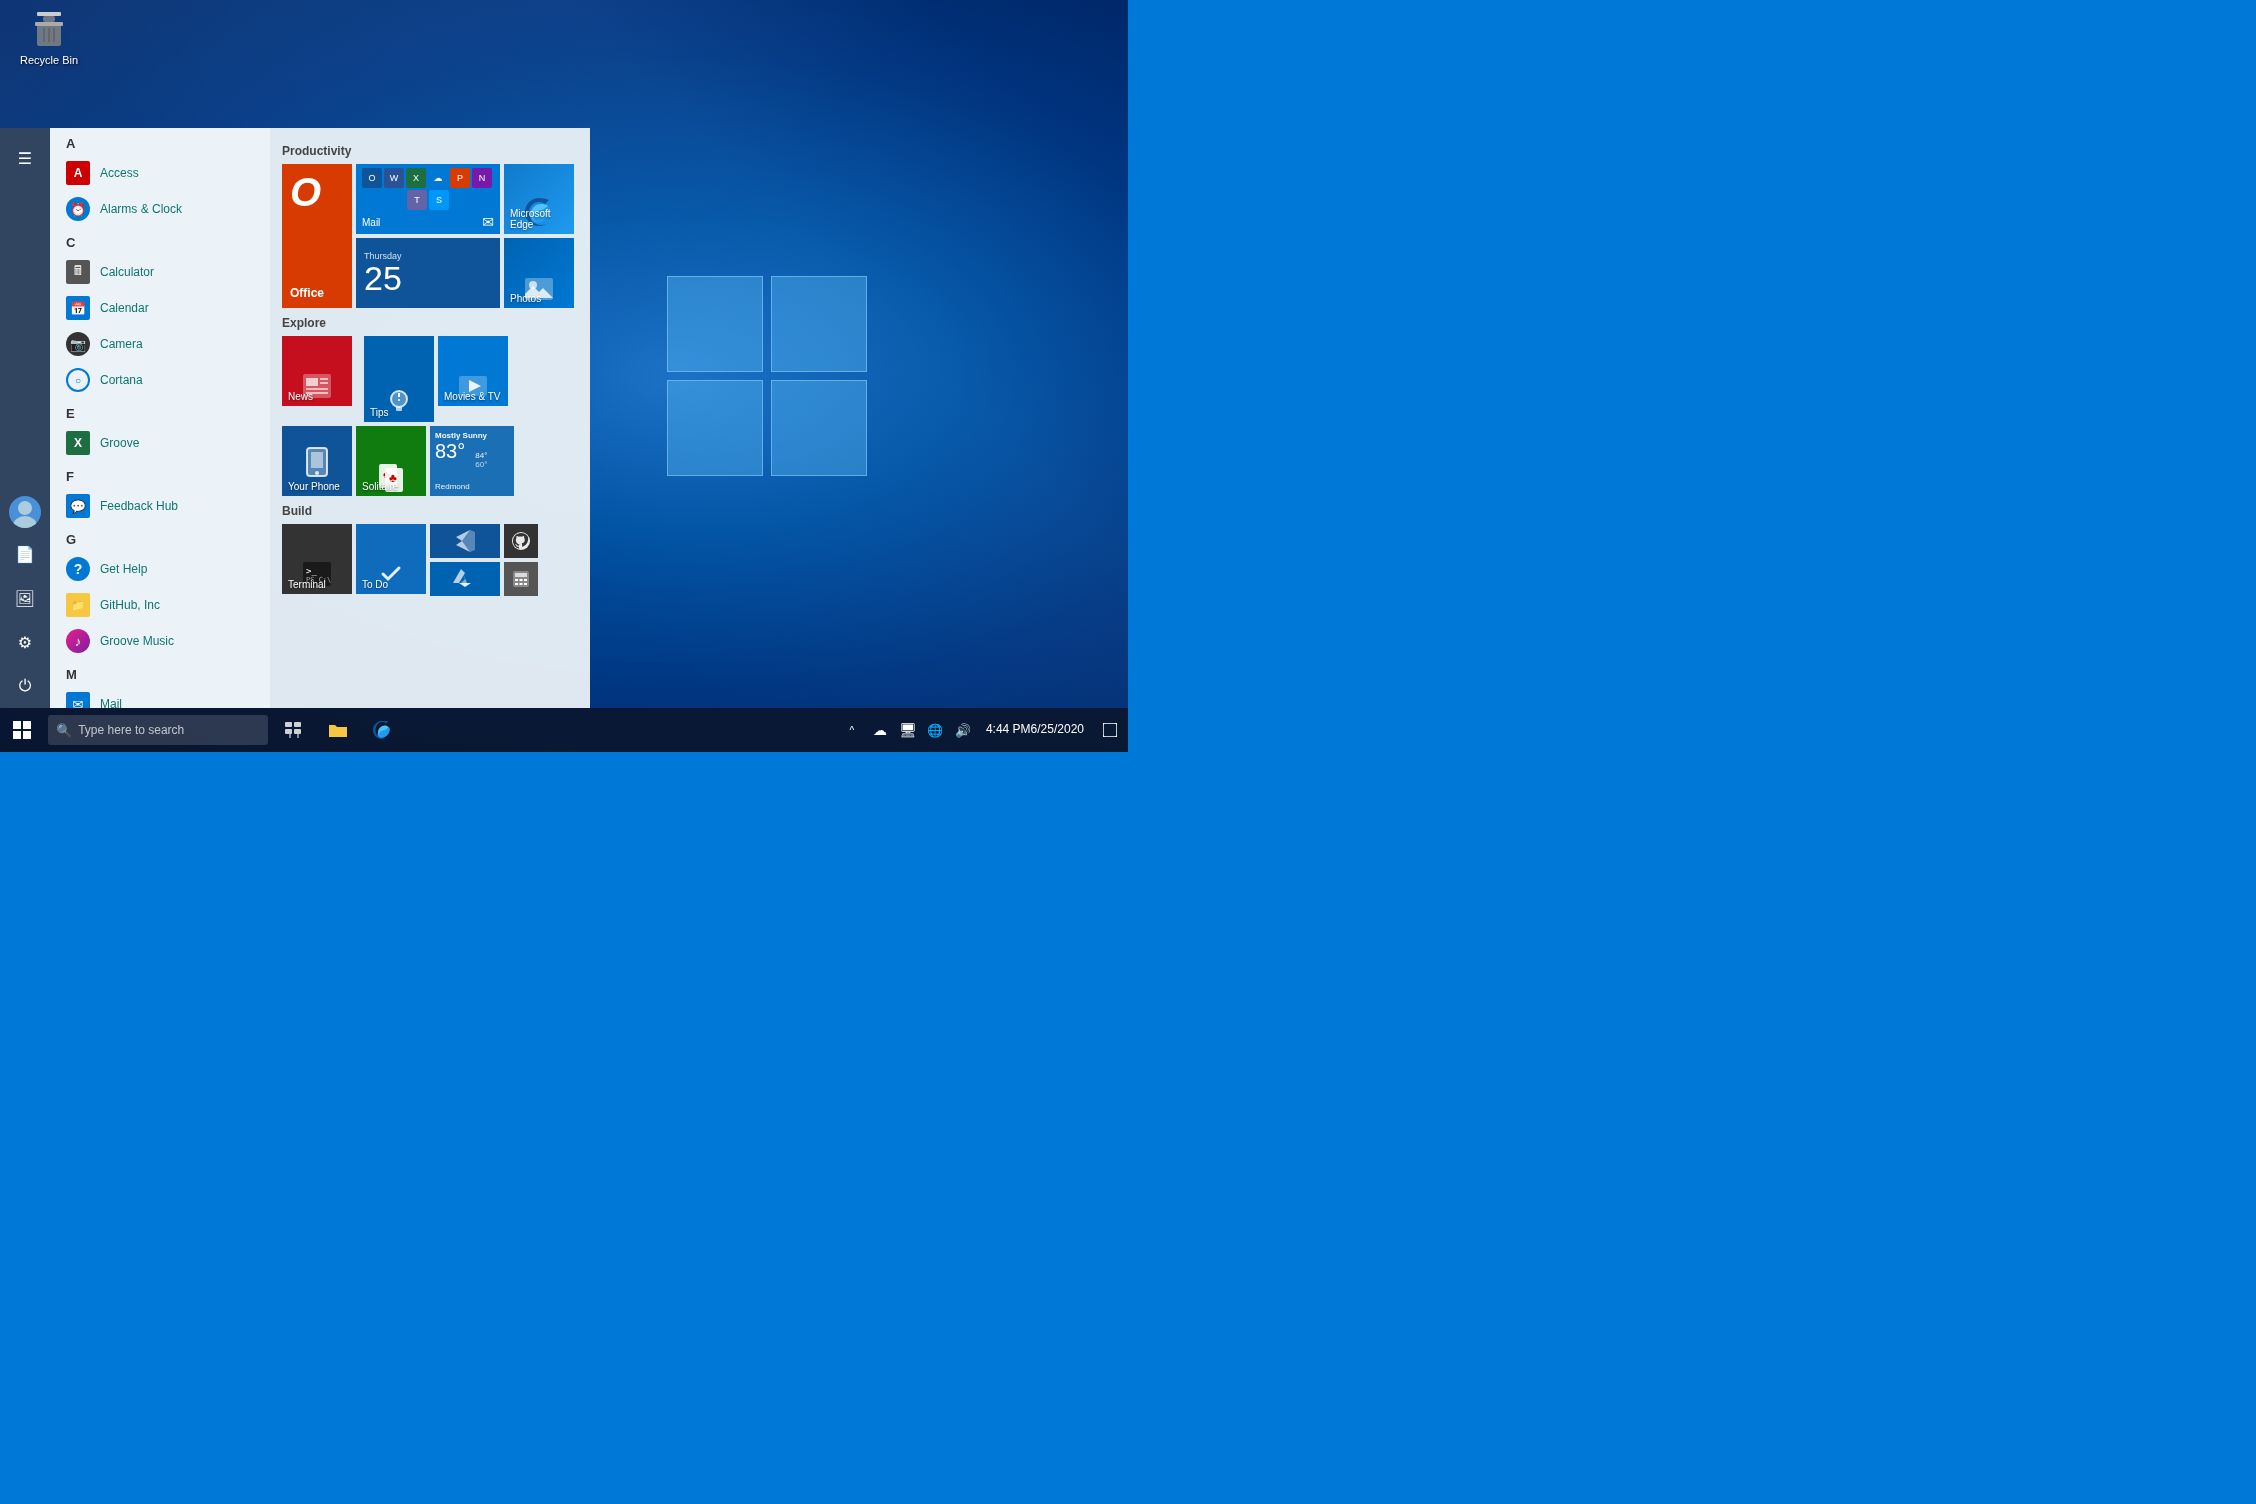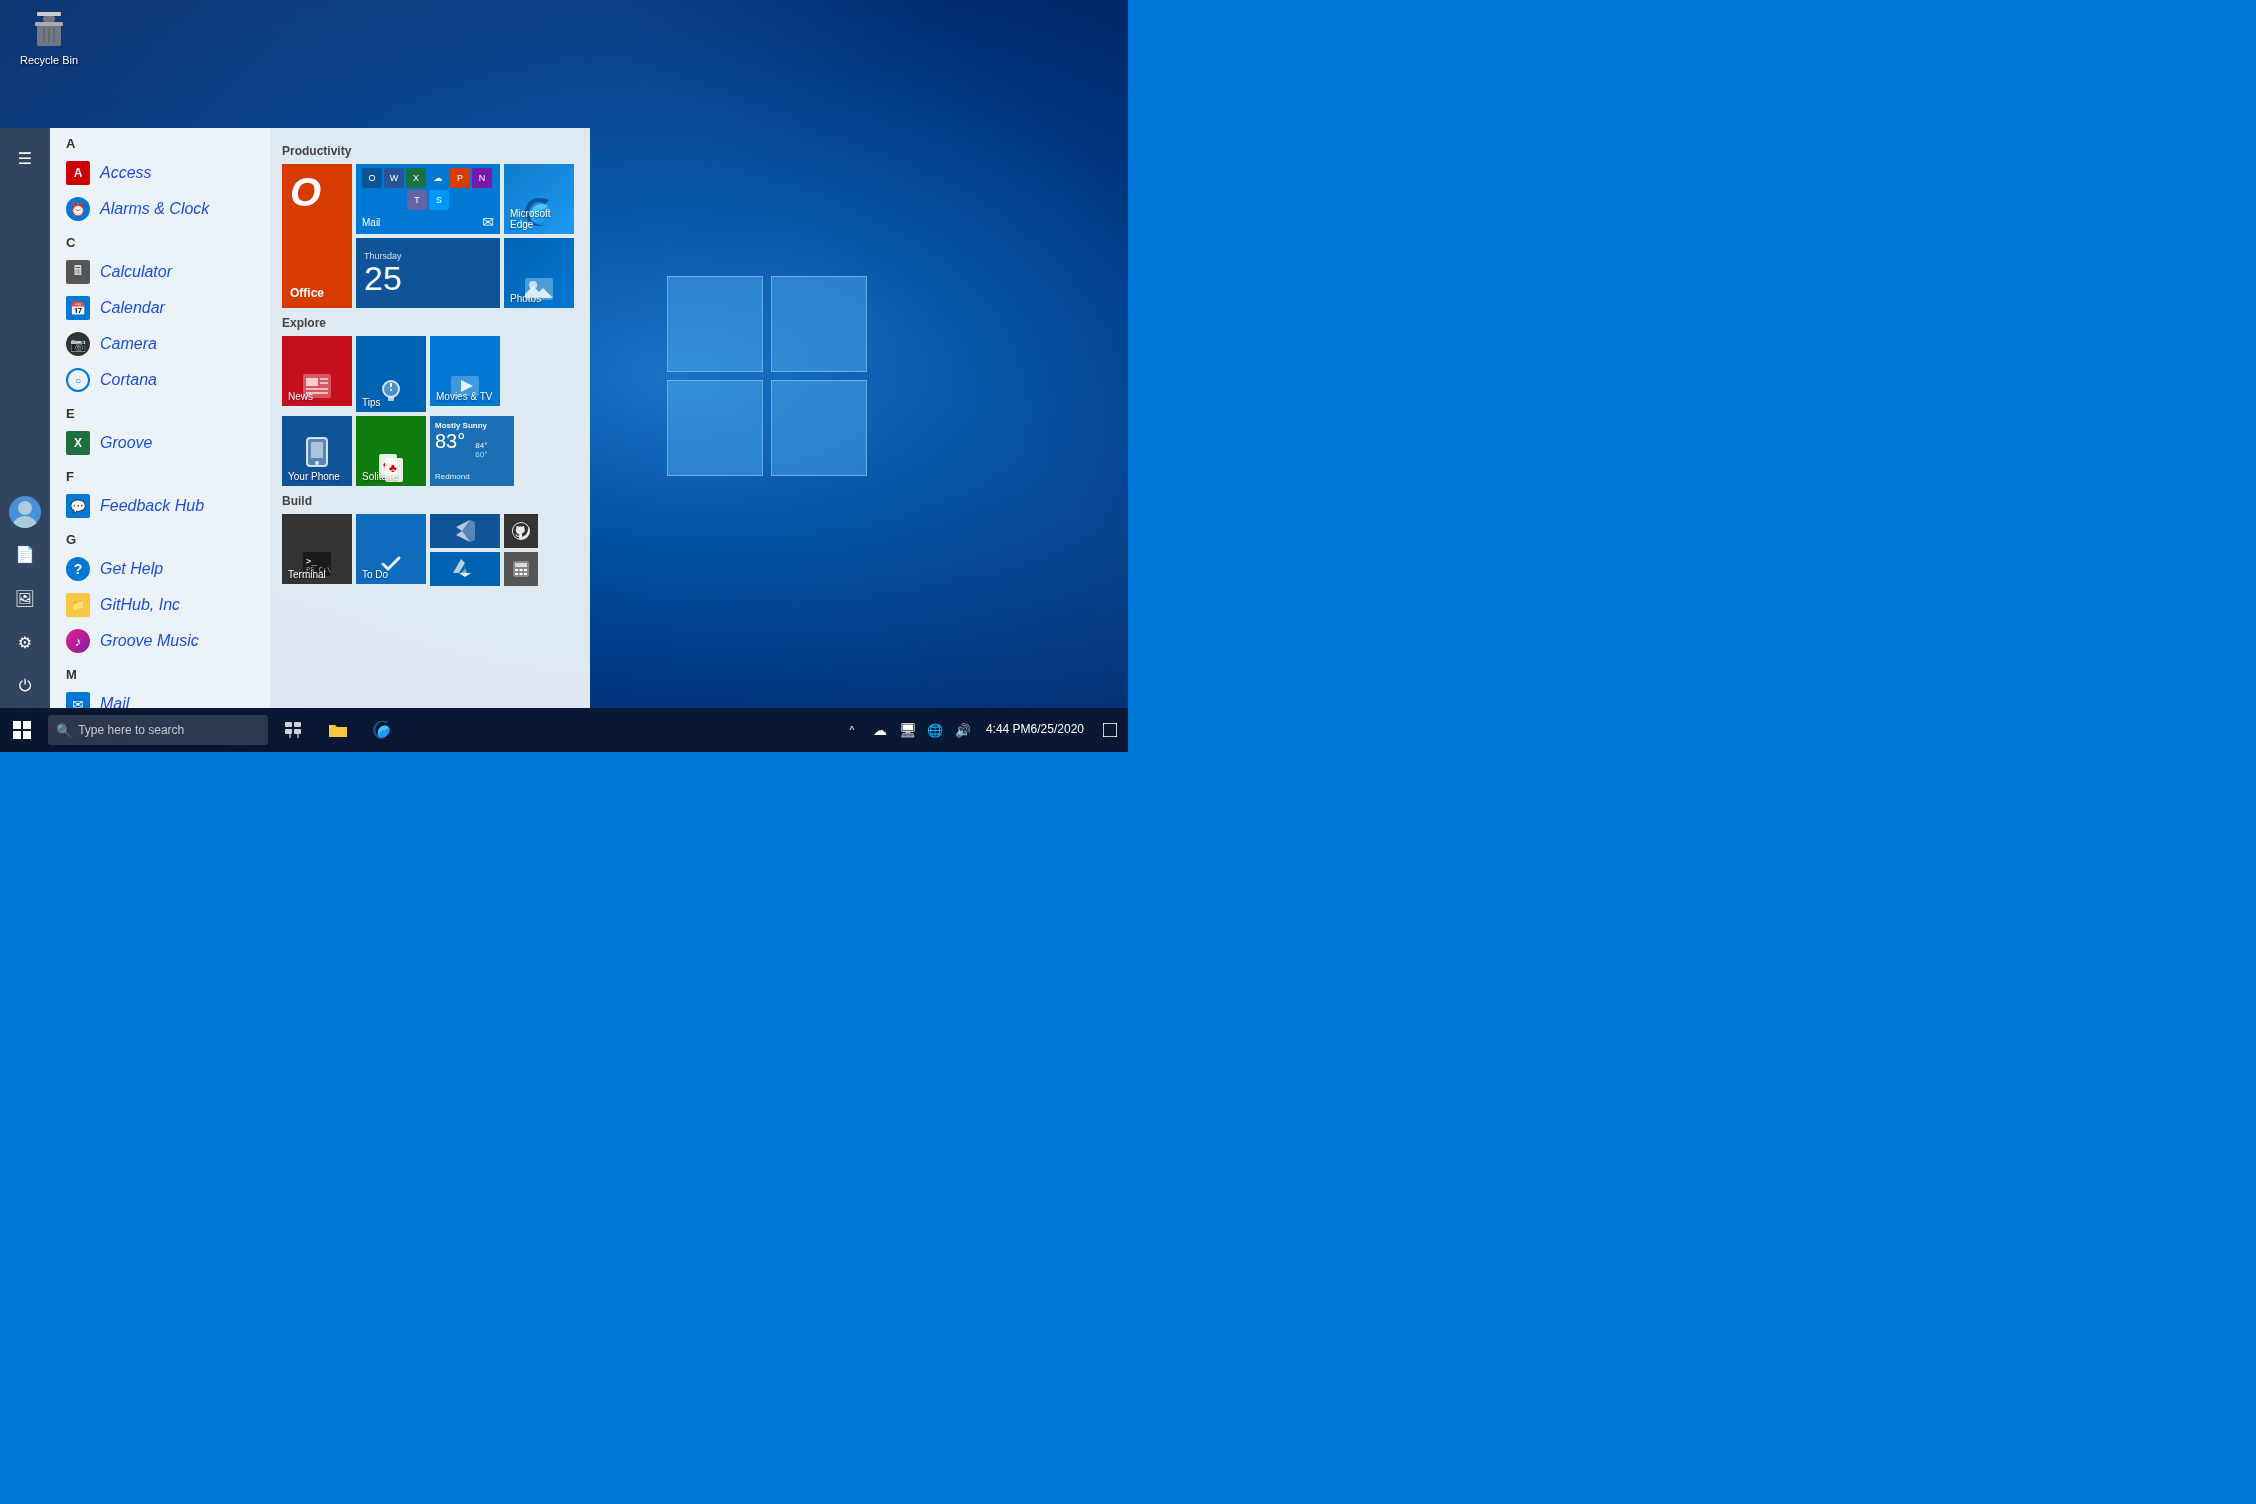--- a/index.html
+++ b/index.html
@@ -250,23 +250,22 @@
       width: 24px;
       height: 24px;
       margin-right: 10px;
       display: flex;
       align-items: center;
       justify-content: center;
       font-size: 14px;
       flex-shrink: 0;
     }
     .app-name {
-      font-size: 16px;
-      color: #1d4ed8;
-      font-style: italic;
+      font-size: 12px;
+      color: #0f766e;
     }
 
     
     .start-tiles {
       flex: 1;
       padding: 8px 12px;
       overflow-y: auto;
     }
     .tiles-section-label {
       font-size: 12px;
@@ -497,21 +496,21 @@
             <rect x="2" y="4" width="28" height="24" rx="2" fill="rgba(255,255,255,0.3)"></rect>
             <rect x="5" y="8" width="12" height="8" fill="rgba(255,255,255,0.7)"></rect>
             <rect x="5" y="18" width="22" height="2" fill="rgba(255,255,255,0.6)"></rect>
             <rect x="5" y="22" width="22" height="2" fill="rgba(255,255,255,0.6)"></rect>
             <rect x="19" y="8" width="8" height="2" fill="rgba(255,255,255,0.6)"></rect>
             <rect x="19" y="12" width="8" height="2" fill="rgba(255,255,255,0.6)"></rect>
           </svg>
           <span class="tile-label">News</span>
         </div>
 
-        <div class="tile" style="width:70px;height:76px;background:#0063b1;display:flex;flex-direction:column;align-items:center;justify-content:flex-end;padding:4px;">
+        <div class="tile" style="width:70px;height:86px;background:#0063b1;display:flex;flex-direction:column;align-items:center;justify-content:flex-end;padding:4px;margin-left:8px;">
           <svg width="32" height="32" viewBox="0 0 32 32">
             <circle cx="16" cy="13" r="8" fill="rgba(255,255,255,0.3)"></circle>
             <circle cx="16" cy="13" r="8" stroke="rgba(255,255,255,0.8)" stroke-width="2" fill="none"></circle>
             <path d="M13 21h6v3a1 1 0 01-1 1h-4a1 1 0 01-1-1z" fill="rgba(255,255,255,0.7)"></path>
             <line x1="16" y1="7" x2="16" y2="11" stroke="white" stroke-width="2"></line>
             <circle cx="16" cy="14" r="1" fill="white"></circle>
           </svg>
           <span class="tile-label">Tips</span>
         </div>
 

